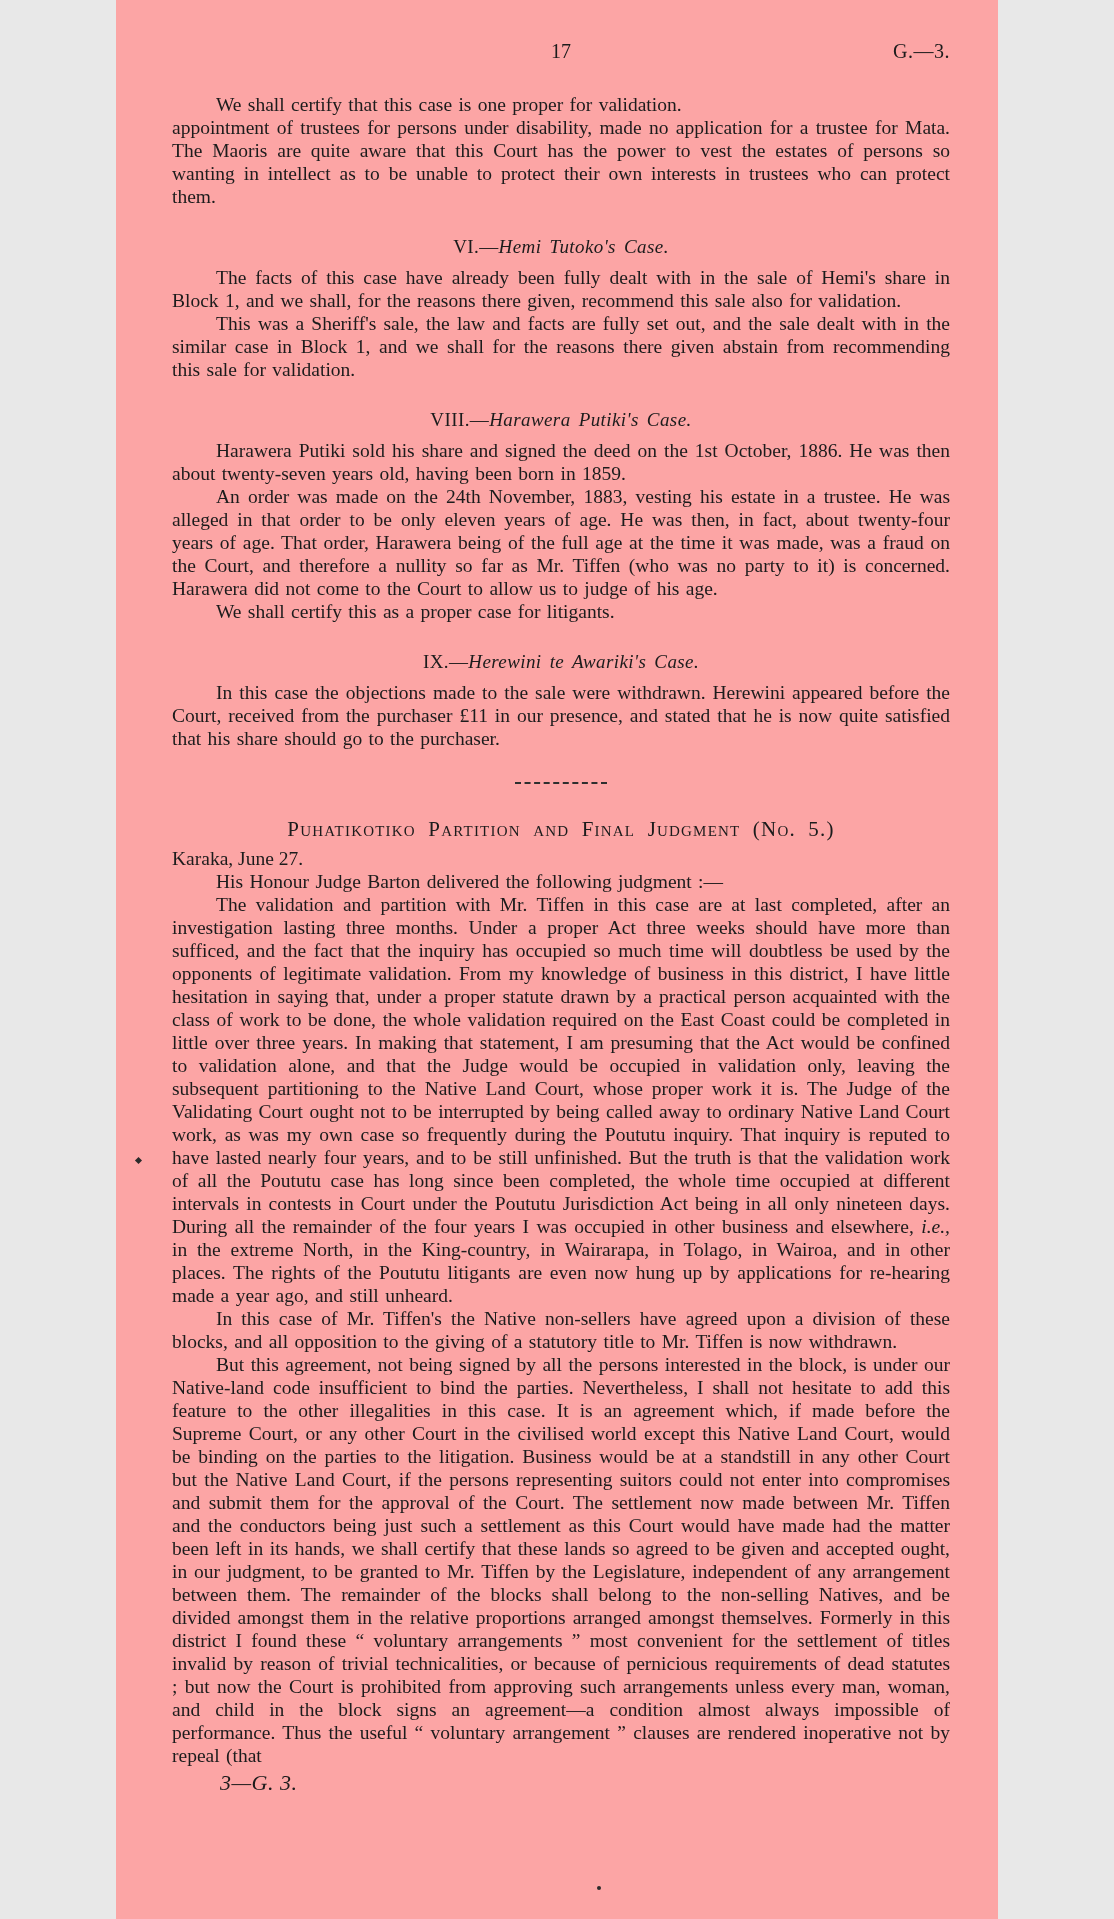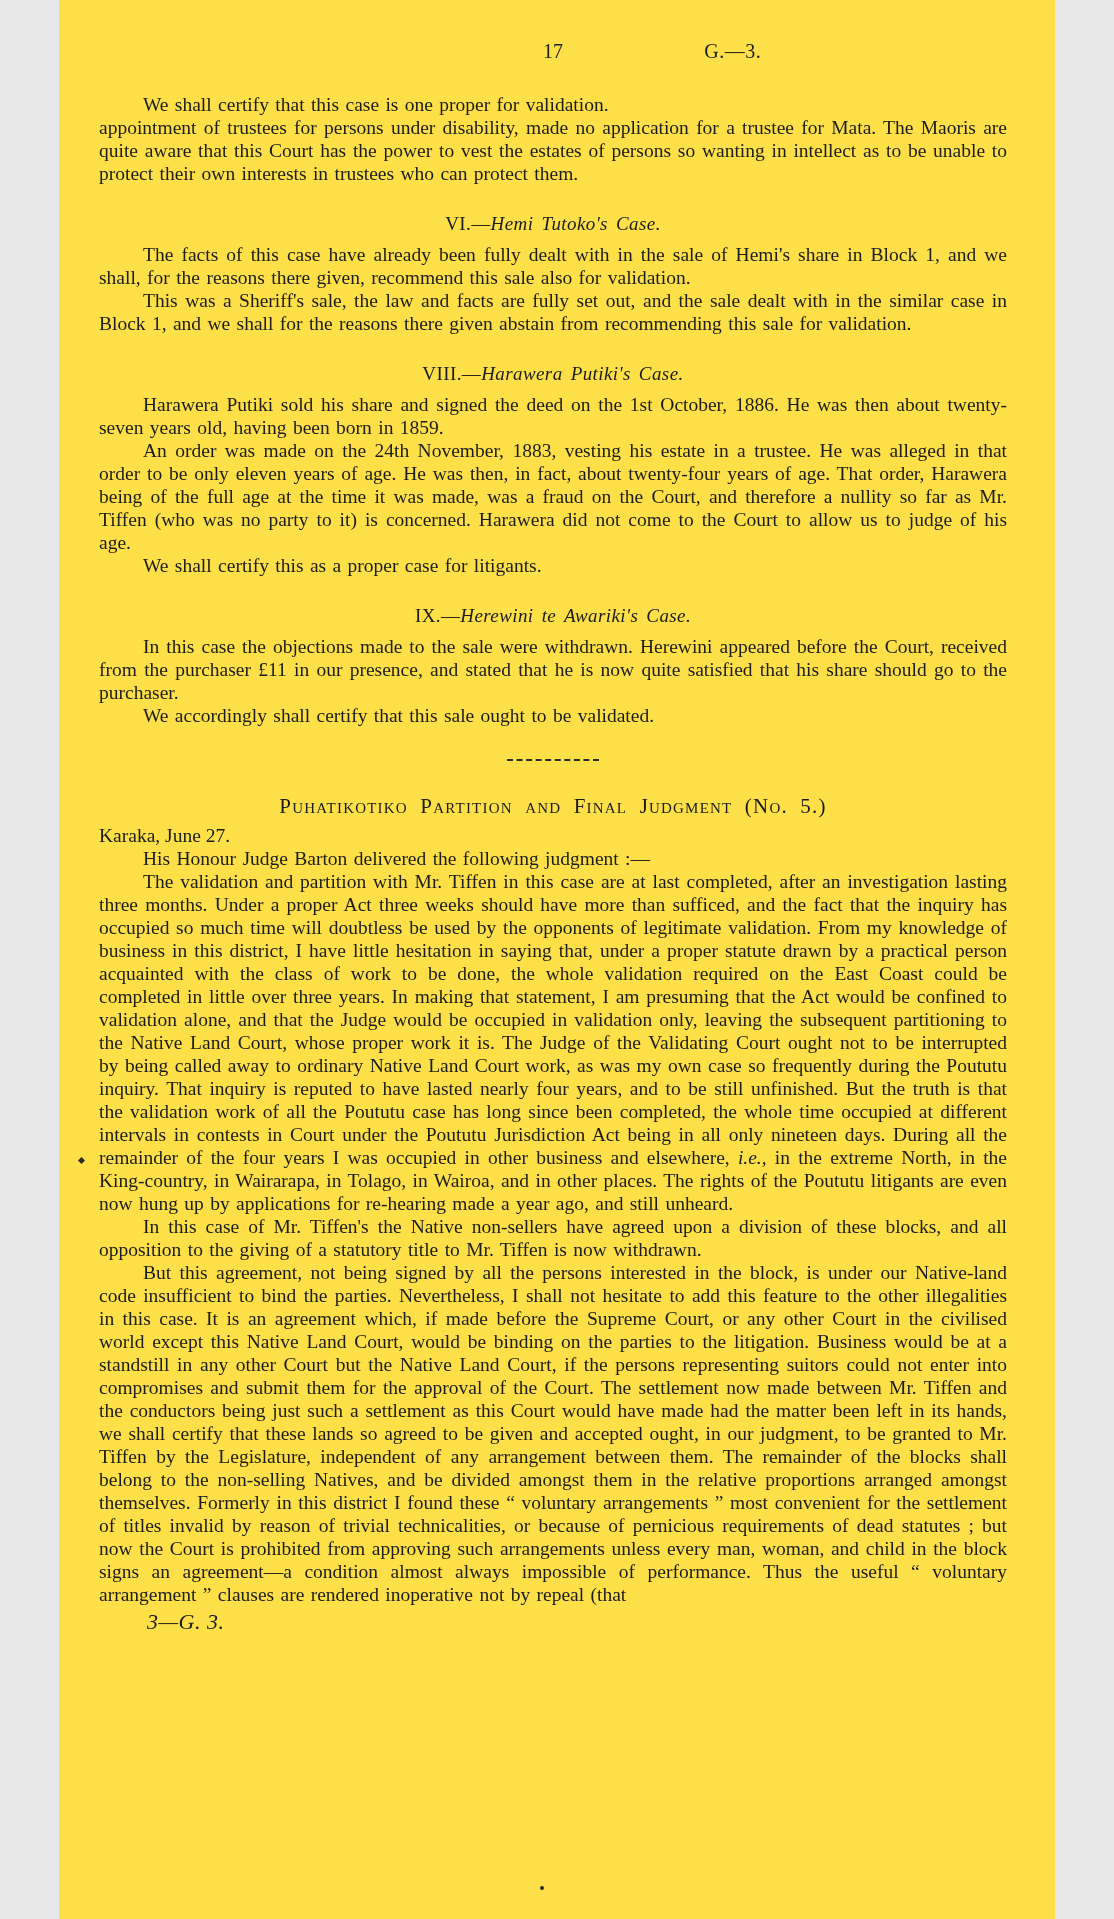--- a/index.html
+++ b/index.html
@@ -2,40 +2,40 @@
 <html><head>
 <meta charset="utf-8">
 <style>
   html, body {
     margin: 0;
     padding: 0;
     background: #e8e8e8;
   }
   .sheet {
     position: relative;
-    width: 996px;
+    width: 882px;
     min-height: 1919px;
     margin: 0 auto;
-    background: #fde047;
+    background: #fca5a5;
     color: #1c1c1c;
     font-family: "Liberation Serif", "DejaVu Serif", serif;
     font-size: 19.5px;
     line-height: 23px;
     box-sizing: border-box;
-    padding: 40px 48px 60px 40px;
+    padding: 40px 48px 60px 56px;
   }
   .page-header {
     display: flex;
     align-items: baseline;
     font-size: 20px;
     margin-bottom: 30px;
   }
   .ph-cell { flex: 1 1 0; }
   .ph-center { text-align: center; }
-  .ph-right { text-align: left; letter-spacing: 0.5px; }
+  .ph-right { text-align: right; letter-spacing: 0.5px; }
   .body-p {
     margin: 0;
     text-align: justify;
     text-indent: 44px;
     word-spacing: 1.5px;
   }
   .no-indent { text-indent: 0; }
   .case-heading {
     margin: 27px 0 8px 0;
     text-align: center;
@@ -106,21 +106,20 @@
 
     <p class="body-p">This was a Sheriff's sale, the law and facts are fully set out, and the sale dealt with in the similar case in Block 1, and we shall for the reasons there given abstain from recommending this sale for validation.</p>
 
     <h3 class="case-heading"><span>VIII.—</span><i>Harawera Putiki's Case.</i></h3>
     <p class="body-p">Harawera Putiki sold his share and signed the deed on the 1st October, 1886.  He was then about twenty-seven years old, having been born in 1859.</p>
     <p class="body-p">An order was made on the 24th November, 1883, vesting his estate in a trustee.  He was alleged in that order to be only eleven years of age.  He was then, in fact, about twenty-four years of age.  That order, Harawera being of the full age at the time it was made, was a fraud on the Court, and therefore a nullity so far as Mr. Tiffen (who was no party to it) is concerned.  Harawera did not come to the Court to allow us to judge of his age.</p>
     <p class="body-p">We shall certify this as a proper case for litigants.</p>
 
     <h3 class="case-heading"><span>IX.—</span><i>Herewini te Awariki's Case.</i></h3>
     <p class="body-p">In this case the objections made to the sale were withdrawn.  Herewini appeared before the Court, received from the purchaser £11 in our presence, and stated that he is now quite satisfied that his share should go to the purchaser.</p>
-    <p class="body-p">We accordingly shall certify that this sale ought to be validated.</p>
 
     <div class="divider"></div>
 
     <h3 class="judgment-heading">Puhatikotiko Partition and Final Judgment (No. 5.)</h3>
     <p class="dateline">Karaka, June 27.</p>
     <p class="body-p">His Honour Judge Barton delivered the following judgment :—</p>
 
     <p class="body-p"><span>The validation and partition with Mr. Tiffen in this case are at last completed, after an investigation lasting three months.  Under a proper Act three weeks should have more than sufficed, and the fact that the inquiry has occupied so much time will doubtless be used by the opponents of legitimate validation.  From my knowledge of business in this district, I have little hesitation in saying that, under a proper statute drawn by a practical person acquainted with the class of work to be done, the whole validation required on the East Coast could be completed in little over three years.  In making that statement, I am presuming that the Act would be confined to validation alone, and that the Judge would be occupied in validation only, leaving the subsequent partitioning to the Native Land Court, whose proper work it is.  The Judge of the Validating Court ought not to be interrupted by being called away to ordinary Native Land Court work, as was my own case so frequently during the Poututu inquiry.  That inquiry is reputed to have lasted nearly four years, and to be still unfinished.  But the truth is that the validation work of all the Poututu case has long since been completed, the whole time occupied at different intervals in contests in Court under the Poututu Jurisdiction Act being in all only nineteen days.  During all the remainder of the four years I was occupied in other business and elsewhere, </span><i>i.e.,</i><span> in the extreme North, in the King-country, in Wairarapa, in Tolago, in Wairoa, and in other places.  The rights of the Poututu litigants are even now hung up by applications for re-hearing made a year ago, and still unheard.</span></p>
 
     <p class="body-p">In this case of Mr. Tiffen's the Native non-sellers have agreed upon a division of these blocks, and all opposition to the giving of a statutory title to Mr. Tiffen is now withdrawn.</p>

